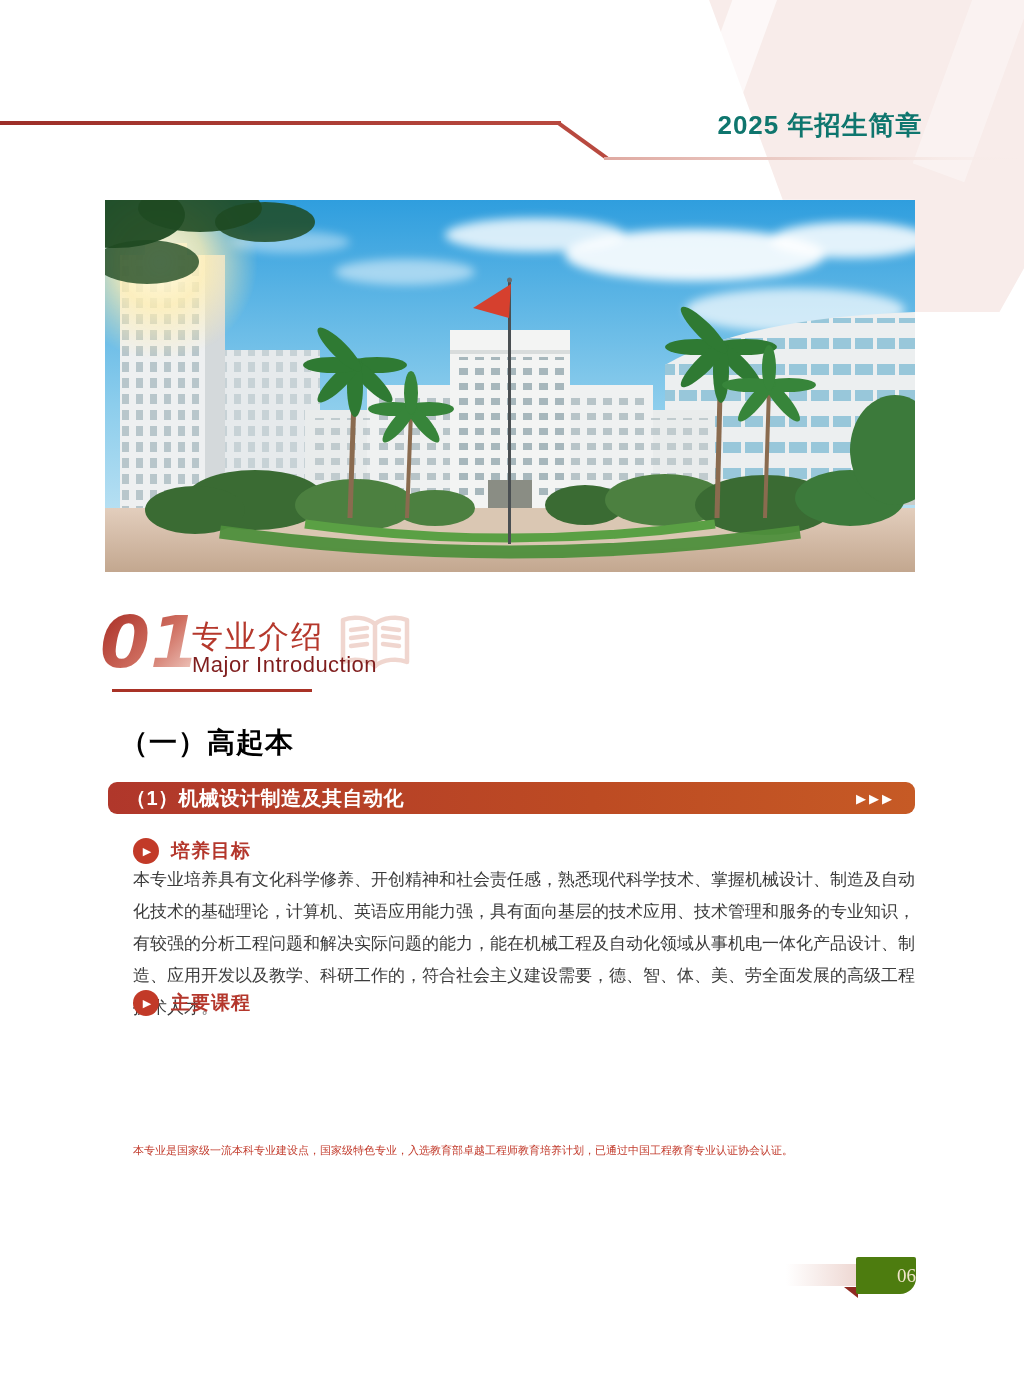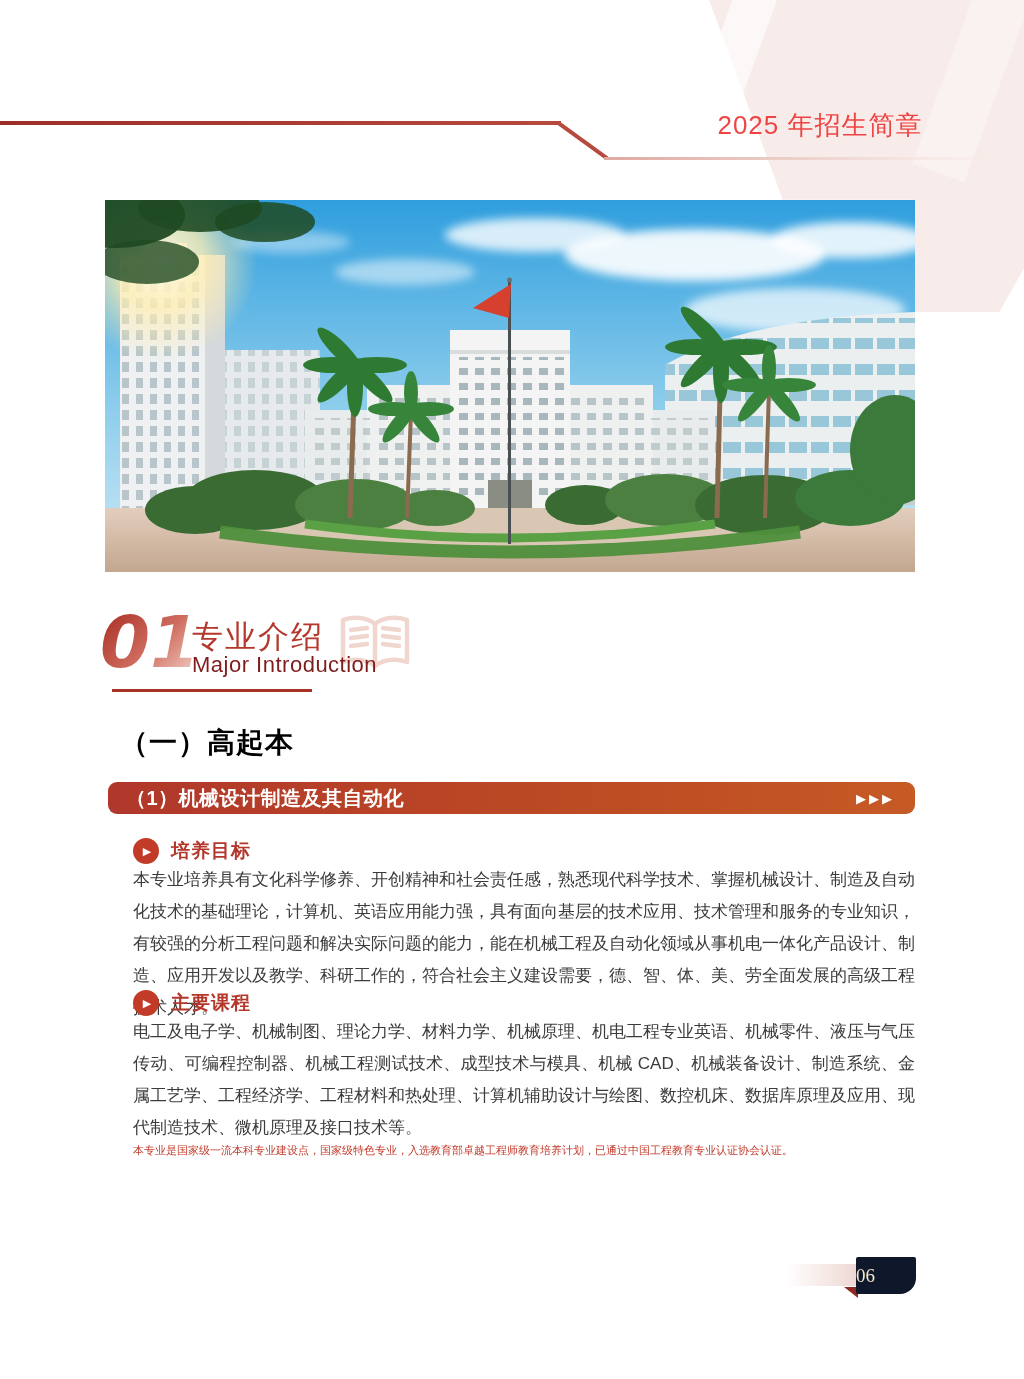--- a/index.html
+++ b/index.html
@@ -31,21 +31,21 @@
   .hdr-line-diag{
     position:absolute;left:559px;top:121px;width:61px;height:4px;z-index:1;
     background:#b8493f;transform-origin:0 0;transform:rotate(36deg);
   }
   .hdr-line-light{
     position:absolute;left:604px;top:157px;width:420px;height:3px;z-index:1;
     background:linear-gradient(to right,#dfa9a1,#eccfc9 45%,#f7ebe8 80%,rgba(255,255,255,0));
   }
   .hdr-title{
     position:absolute;left:705px;top:108px;width:230px;z-index:2;
-    text-align:center;font-size:26px;font-weight:normal;color:#ef4444;letter-spacing:1px;
+    text-align:center;font-size:26px;font-weight:bold;color:#0f766e;letter-spacing:1px;
   }
   
   .photo{position:absolute;left:105px;top:200px;width:810px;height:372px;z-index:3;}
   .photo svg{display:block;width:100%;height:100%;}
   
   .sec-num{
     position:absolute;left:100px;top:606px;z-index:2;
     font-family:"DejaVu Sans","Liberation Sans",sans-serif;
     font-style:italic;font-weight:800;font-size:72px;line-height:1;
     color:#c0453a;
@@ -98,22 +98,22 @@
     position:absolute;left:133px;width:782px;margin:0;z-index:2;
     font-size:11px;line-height:32px;color:#c23b2c;text-align:justify;
   }
   
   .tab-bar{
     position:absolute;left:786px;top:1264px;width:72px;height:22px;z-index:1;
     background:linear-gradient(to right,rgba(243,227,224,0),#eed7d2);
   }
   .page-tab{
     position:absolute;left:856px;top:1257px;width:60px;height:37px;z-index:2;
-    background:#0f172a;border-radius:2px 2px 16px 2px;
-    display:flex;align-items:center;justify-content:flex-start;
+    background:#4d7c0f;border-radius:2px 2px 16px 2px;
+    display:flex;align-items:center;justify-content:flex-end;
   }
   .page-tab-fold{
     position:absolute;left:844px;top:1287px;width:0;height:0;z-index:1;
     border-right:14px solid #8f2a22;border-bottom:11px solid transparent;
   }
   .page-num{font-family:"Liberation Serif","DejaVu Serif",serif;font-size:19px;color:#f3e6cd;}
 </style>
 </head>
 <body>
 
@@ -309,21 +309,20 @@
     <span class="block-title">培养目标</span>
   </div>
   <p class="body-text" style="top:864px;">本专业培养具有文化科学修养、开创精神和社会责任感，熟悉现代科学技术、掌握机械设计、制造及自动化技术的基础理论，计算机、英语应用能力强，具有面向基层的技术应用、技术管理和服务的专业知识，有较强的分析工程问题和解决实际问题的能力，能在机械工程及自动化领域从事机电一体化产品设计、制造、应用开发以及教学、科研工作的，符合社会主义建设需要，德、智、体、美、劳全面发展的高级工程技术人才。</p>
 
   <div class="block-heading" style="top:990px;">
     <span class="play-icon">
         <span>▶</span>
       </span>
     <span class="block-title">主要课程</span>
   </div>
-  <p class="body-text" style="top:1016px;">电工及电子学、机械制图、理论力学、材料力学、机械原理、机电工程专业英语、机械零件、液压与气压传动、可编程控制器、机械工程测试技术、成型技术与模具、机械 CAD、机械装备设计、制造系统、金属工艺学、工程经济学、工程材料和热处理、计算机辅助设计与绘图、数控机床、数据库原理及应用、现代制造技术、微机原理及接口技术等。</p>
 
   <p class="highlight-text" style="top:1134px;">本专业是国家级一流本科专业建设点，国家级特色专业，入选教育部卓越工程师教育培养计划，已通过中国工程教育专业认证协会认证。</p>
 
   <div class="tab-bar"></div>
   <div class="page-tab-fold"></div>
   <div class="page-tab">
     <span class="page-num">06</span>
   </div>
 
 </div>

